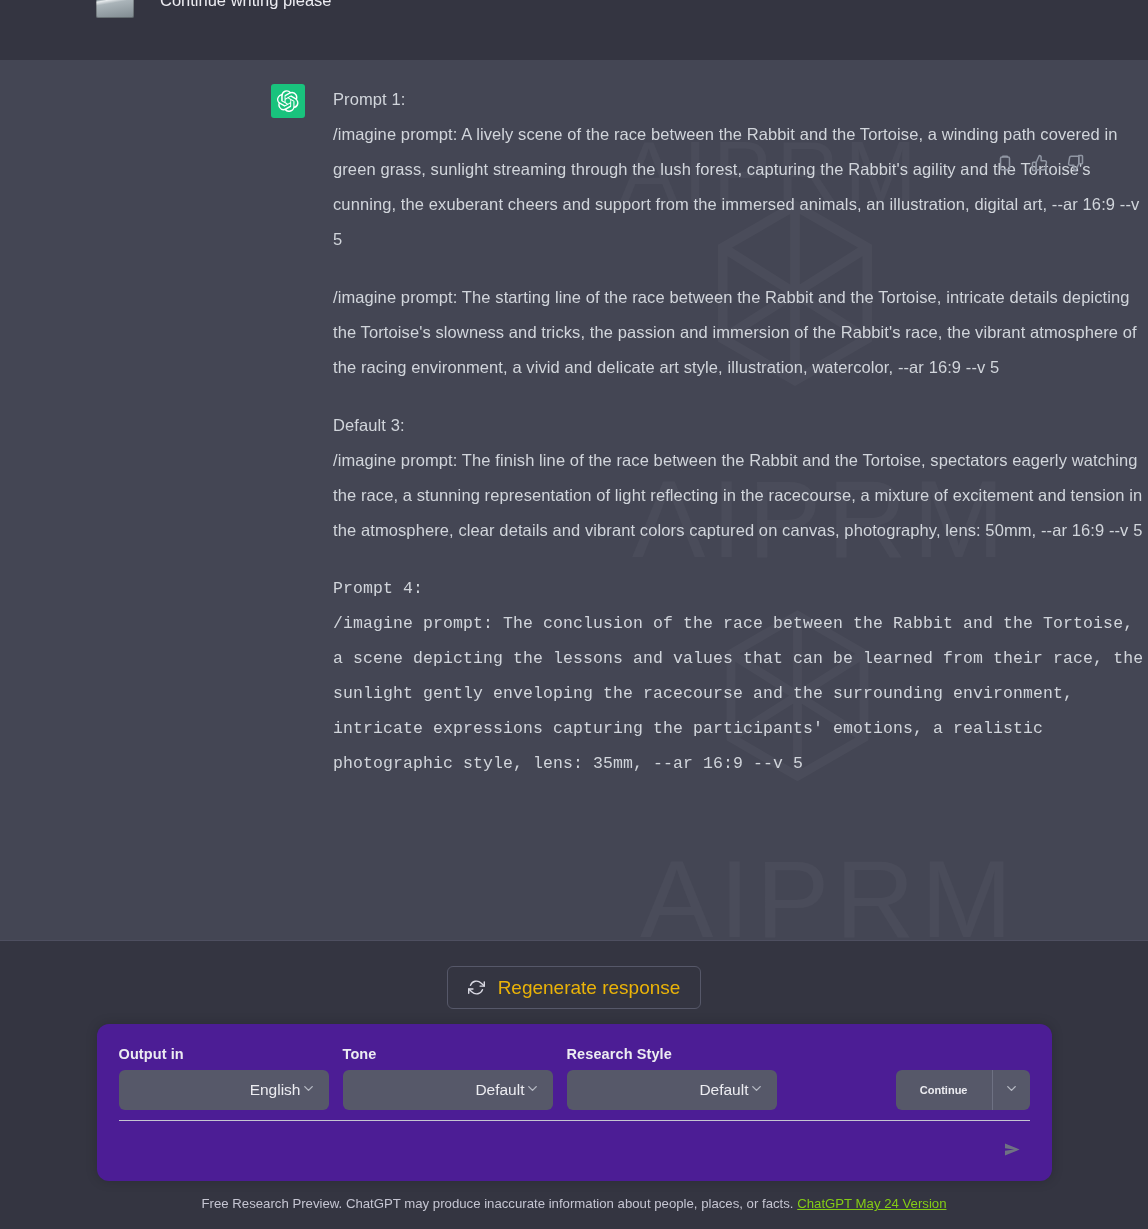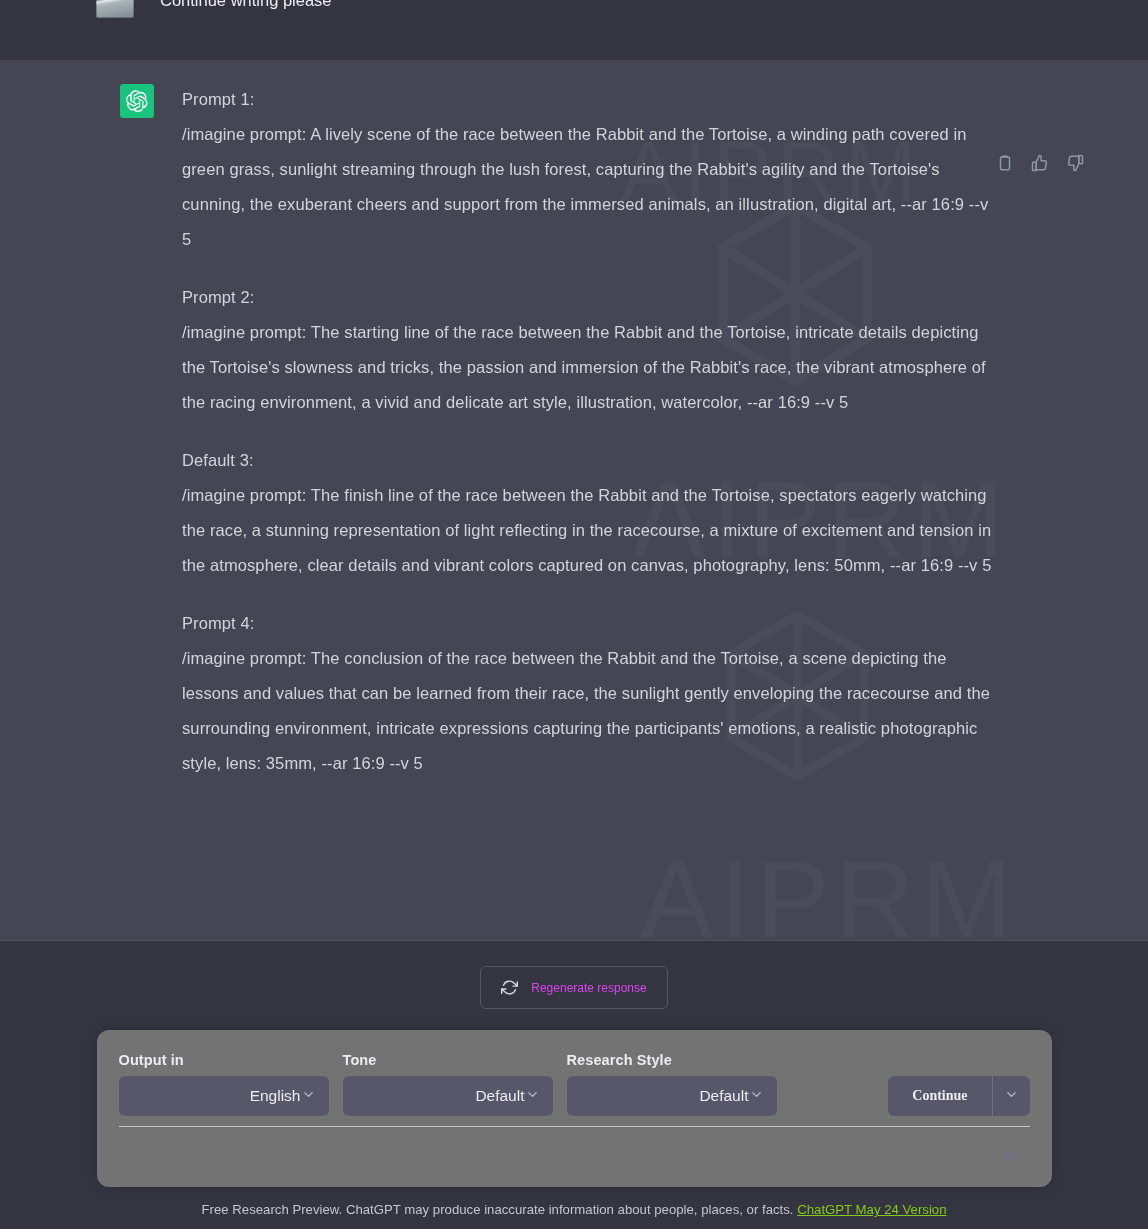--- a/index.html
+++ b/index.html
@@ -51,37 +51,38 @@
     position: relative;
     padding: 22px 0 0 0;
     overflow: hidden;
     border-bottom: 1px solid #4e4f60;
   }
   .assistant-inner {
     display: flex;
     padding-left: 120px;
     position: relative;
     z-index: 2;
+    justify-content: flex-end;
   }
   .bot-avatar {
     width: 34px; height: 34px;
     flex: 0 0 34px;
     background: #19c37d;
     border-radius: 3px;
     display: flex; align-items: center; justify-content: center;
     margin-top: 2px;
   }
   .bot-avatar svg { display: block; }
 
   .msg-body {
     margin-left: 28px;
     width: 815px;
   }
   .prompt-block { margin-bottom: 23px; }
-  .prompt-block:last-child { margin-bottom: 0; }
+  .prompt-block:last-child { margin-bottom: 0; font-family: Liberation Mono, monospace; }
   .prompt-title,
   .prompt-text {
     font-size: 16.5px;
     line-height: 35px;
     color: #d1d5db;
     letter-spacing: .1px;
   }
   .prompt-text { white-space: normal; }
 
   
@@ -137,32 +138,32 @@
   .regen-btn {
     margin-top: 25px;
     height: 43px;
     padding: 0 20px;
     display: inline-flex;
     align-items: center;
     gap: 13px;
     border: 1px solid #565869;
     border-radius: 6px;
     background: transparent;
-    color: #d946ef;
-    font-size: 12px;
+    color: #eab308;
+    font-size: 19px;
     font-family: "Liberation Sans", sans-serif;
     cursor: pointer;
   }
   .regen-btn svg { display: block; color: #d9d9e3; }
 
   
   .aiprm-panel {
-    margin-top: 21px;
+    margin-top: 15px;
     width: 955px;
-    background: #737373;
+    background: #4c1d95;
     border-radius: 12px;
     padding: 22px 22px 0 22px;
     position: relative;
     box-shadow: 0 0 12px rgba(0,0,0,.18);
   }
   .controls-row {
     display: flex;
     align-items: flex-end;
     gap: 14px;
   }
@@ -190,23 +191,23 @@
   }
   .chev { color: #b6bac4; display: block; }
 
   .continue-wrap { margin-left: auto; display: flex; }
   .continue-btn {
     height: 40px;
     background: #565869;
     border: none;
     border-radius: 6px 0 0 6px;
     color: #ececf1;
-    font-size: 14px;
+    font-size: 11px;
     font-weight: bold;
-    font-family: Liberation Serif, serif;
+    font-family: Liberation Sans, sans-serif;
     padding: 0 24px;
     cursor: pointer;
   }
   .continue-split {
     width: 38px; height: 40px;
     background: #565869;
     border-radius: 0 6px 6px 0;
     border-left: 1px solid #6e7183;
     display: flex; align-items: center; justify-content: center;
     cursor: pointer;
@@ -308,21 +309,20 @@
           <path d="M37.53 16.81a10.1 10.1 0 0 0-.87-8.3 10.22 10.22 0 0 0-11-4.9A10.1 10.1 0 0 0 18.04.55a10.22 10.22 0 0 0-9.74 7.07 10.1 10.1 0 0 0-6.75 4.9 10.22 10.22 0 0 0 1.26 11.98 10.1 10.1 0 0 0 .87 8.3 10.22 10.22 0 0 0 11 4.9 10.1 10.1 0 0 0 7.62 3.4 10.22 10.22 0 0 0 9.74-7.08 10.1 10.1 0 0 0 6.75-4.9 10.22 10.22 0 0 0-1.26-11.3zM22.3 38.07a7.57 7.57 0 0 1-4.86-1.76l.24-.14 8.07-4.66a1.31 1.31 0 0 0 .66-1.15V19.0l3.41 1.97a.12.12 0 0 1 .7.1v9.42a7.6 7.6 0 0 1-7.6 7.58zM5.97 31.1a7.57 7.57 0 0 1-.9-5.1l.24.14 8.07 4.66a1.31 1.31 0 0 0 1.32 0l9.86-5.69v3.94a.12.12 0 0 1-.5.1l-8.16 4.71a7.6 7.6 0 0 1-10.37-2.76zM3.85 13.6a7.57 7.57 0 0 1 3.96-3.33v9.59a1.3 1.3 0 0 0 .65 1.14l9.82 5.67-3.42 1.97a.12.12 0 0 1-.11 0L6.5 23.88a7.6 7.6 0 0 1-2.78-10.37zm28.02 6.52l-9.86-5.7 3.41-1.96a.12.12 0 0 1 .12 0l8.16 4.71a7.59 7.59 0 0 1-1.17 13.69v-9.6a1.31 1.31 0 0 0-.66-1.14zm3.4-5.11l-.24-.15-8.06-4.7a1.31 1.31 0 0 0-1.33 0l-9.85 5.69v-3.94a.12.12 0 0 1 .05-.1l8.16-4.71a7.59 7.59 0 0 1 11.27 7.86zM14.13 21.99l-3.42-1.97a.12.12 0 0 1-.06-.1v-9.41a7.59 7.59 0 0 1 12.44-5.83l-.24.14-8.07 4.66a1.31 1.31 0 0 0-.66 1.15zm1.85-4l4.39-2.53 4.4 2.53v5.07l-4.39 2.54-4.4-2.54z"></path>
         </svg>
       </div>
 
       <div class="msg-body">
         <div class="prompt-block">
           <div class="prompt-title">Prompt 1:</div>
           <div class="prompt-text">/imagine prompt: A lively scene of the race between the Rabbit and the Tortoise, a winding path covered in green grass, sunlight streaming through the lush forest, capturing the Rabbit's agility and the Tortoise's cunning, the exuberant cheers and support from the immersed animals, an illustration, digital art, --ar 16:9 --v 5</div>
         </div>
         <div class="prompt-block">
-          <div class="prompt-title">Prompt 2:</div>
           <div class="prompt-text">/imagine prompt: The starting line of the race between the Rabbit and the Tortoise, intricate details depicting the Tortoise's slowness and tricks, the passion and immersion of the Rabbit's race, the vibrant atmosphere of the racing environment, a vivid and delicate art style, illustration, watercolor, --ar 16:9 --v 5</div>
         </div>
         <div class="prompt-block">
           <div class="prompt-title">Default 3:</div>
           <div class="prompt-text">/imagine prompt: The finish line of the race between the Rabbit and the Tortoise, spectators eagerly watching the race, a stunning representation of light reflecting in the racecourse, a mixture of excitement and tension in the atmosphere, clear details and vibrant colors captured on canvas, photography, lens: 50mm, --ar 16:9 --v 5</div>
         </div>
         <div class="prompt-block">
           <div class="prompt-title">Prompt 4:</div>
           <div class="prompt-text">/imagine prompt: The conclusion of the race between the Rabbit and the Tortoise, a scene depicting the lessons and values that can be learned from their race, the sunlight gently enveloping the racecourse and the surrounding environment, intricate expressions capturing the participants' emotions, a realistic photographic style, lens: 35mm, --ar 16:9 --v 5</div>
         </div>

